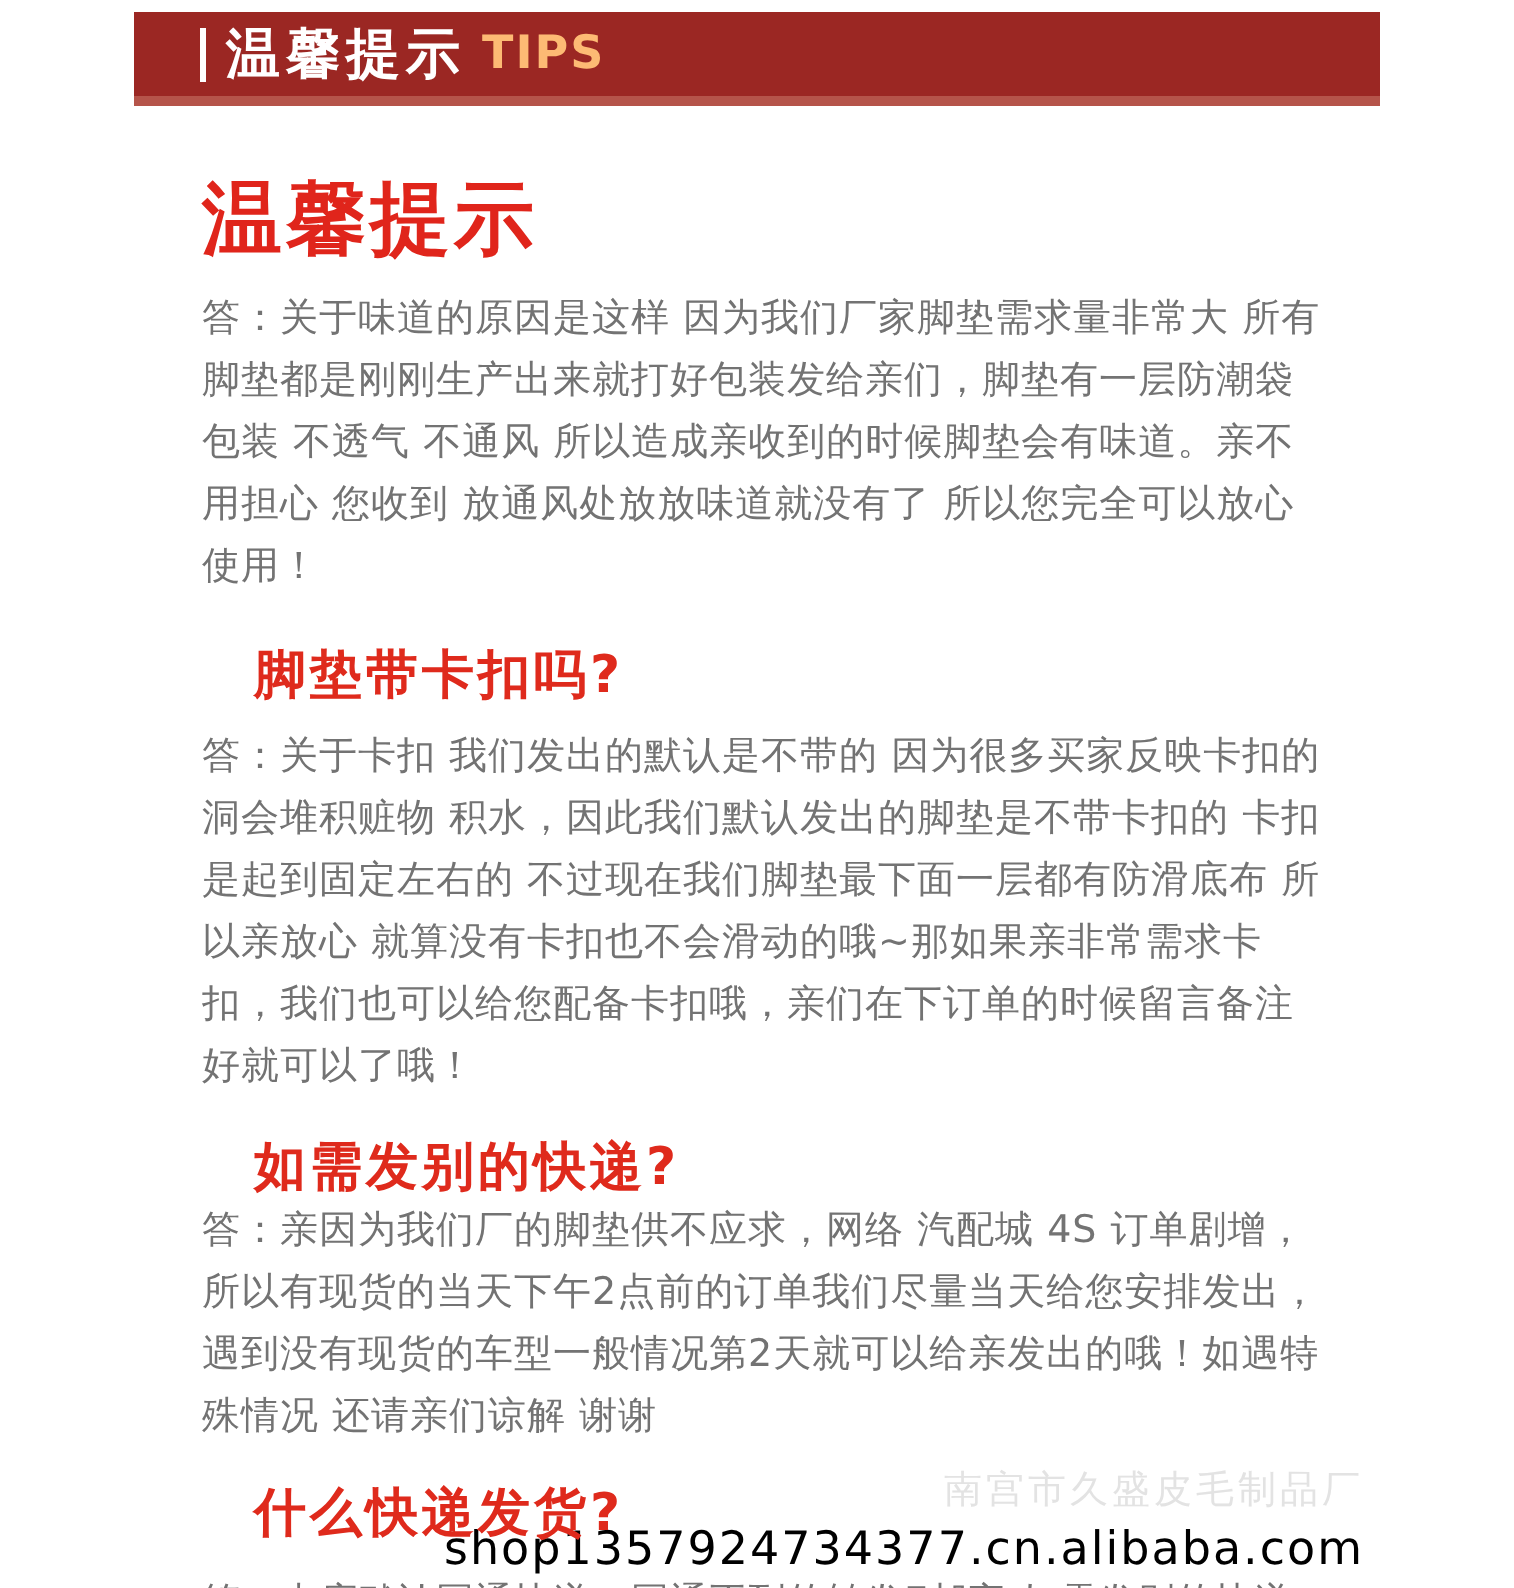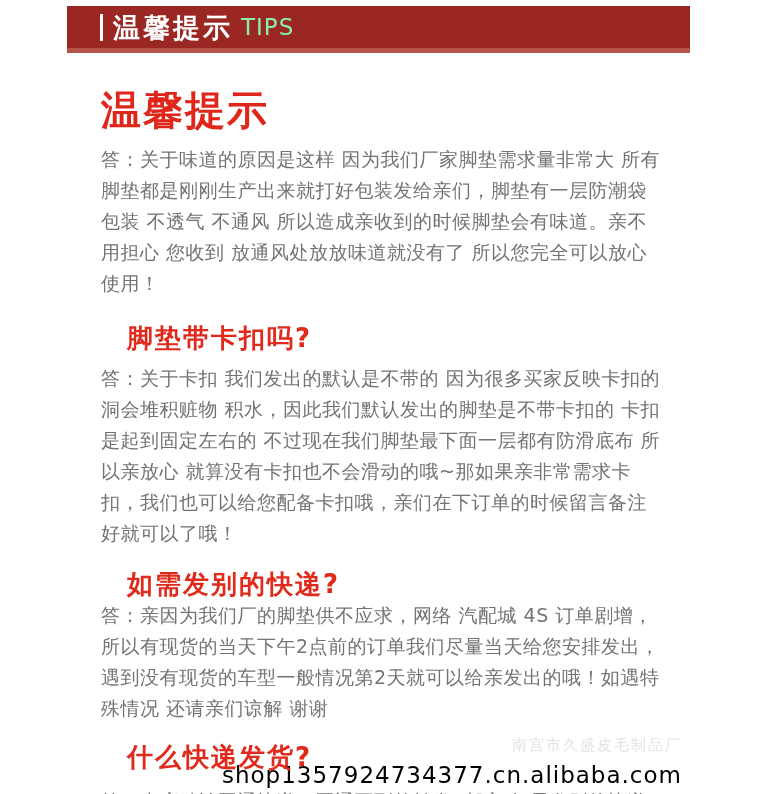--- a/index.html
+++ b/index.html
@@ -32,23 +32,23 @@
     flex: 0 0 auto;
   }
   .banner-title {
     color: #ffffff;
     font-size: 27px;
     font-weight: bold;
     letter-spacing: 3px;
     line-height: 1;
   }
   .banner-subtitle {
-    color: #86efac;
+    color: #fdba74;
     font-size: 23px;
-    font-weight: normal;
+    font-weight: bold;
     margin-left: 8px;
     letter-spacing: 1px;
     line-height: 1;
   }
   .banner-divider {
     height: 5px;
     background: #b5544a;
   }
 
   
@@ -92,21 +92,21 @@
   
   .watermark {
     position: absolute;
     right: 8px;
     bottom: 4px;
     text-align: right;
     z-index: 0;
     pointer-events: none;
   }
   .watermark-company {
-    font-size: 15px;
+    font-size: 19px;
     color: #e3e3e3;
     letter-spacing: 2px;
     line-height: 30px;
   }
   .watermark-url {
     font-size: 23px;
     color: #000000;
     letter-spacing: 1px;
     line-height: 30px;
   }

